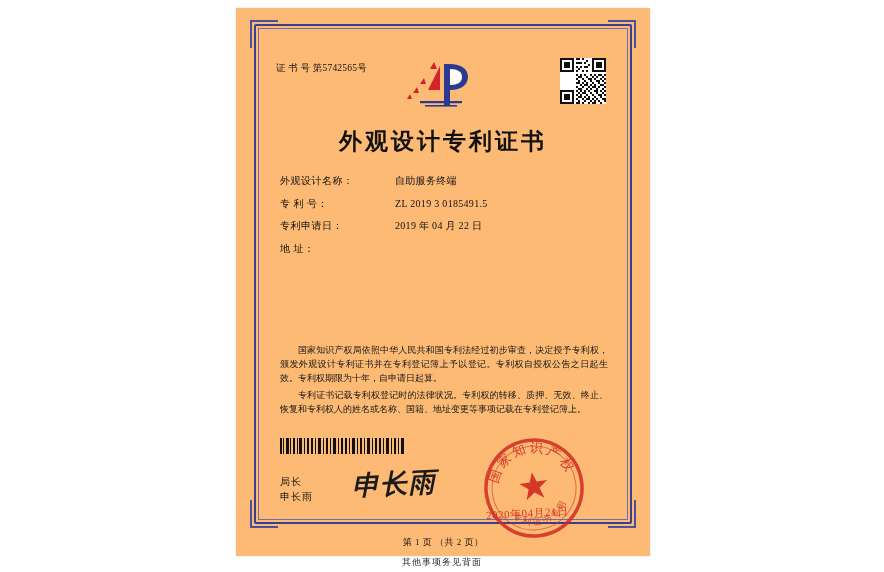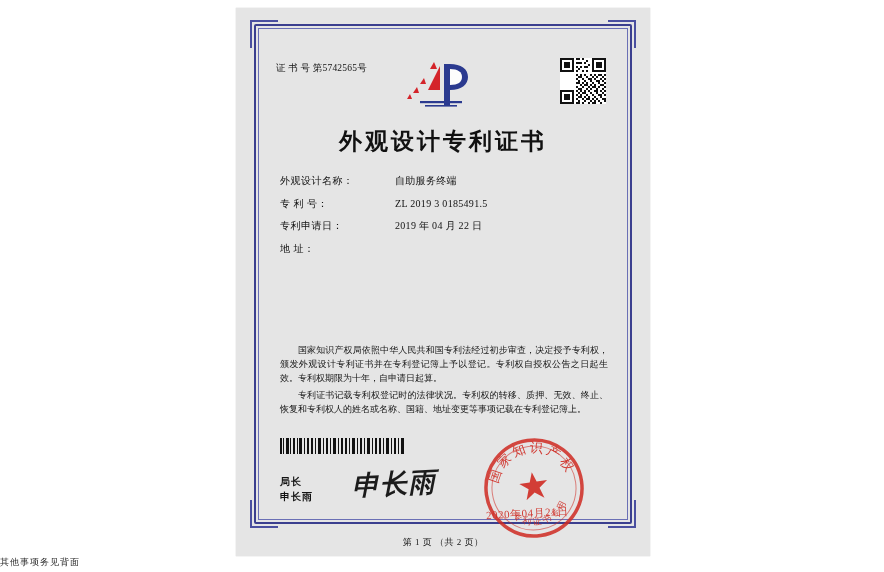--- a/index.html
+++ b/index.html
@@ -22,21 +22,21 @@
     background: #ffffff;
   }
 
   
   .sheet {
     position: absolute;
     left: 236px;
     top: 8px;
     width: 414px;
     height: 548px;
-    background: #e5e5e5;
+    background: #fdba74;
     box-shadow: 0 0 1px rgba(0,0,0,0.25);
   }
 
   
   .border-outer {
     position: absolute;
     left: 18px;
     top: 16px;
     right: 18px;
     bottom: 32px;
@@ -166,21 +166,20 @@
 
   
   .sig-label {
     position: absolute;
     left: 44px;
     top: 466px;
     font-size: 10px;
     line-height: 1.5;
     letter-spacing: 1px;
     color: #141414;
-    font-weight: bold;
   }
   .sig-script {
     position: absolute;
     left: 116px;
     top: 458px;
     font-family: "Liberation Serif", serif;
     font-size: 27px;
     font-style: italic;
     font-weight: bold;
     letter-spacing: 1px;
@@ -217,20 +216,21 @@
     text-align: center;
     font-size: 9px;
     color: #161616;
     letter-spacing: 0.5px;
   }
   .bottom-note {
     position: absolute;
     left: 0;
     right: 0;
     top: 556px;
+    text-align: center;
     font-size: 9px;
     color: #2a2a2a;
     letter-spacing: 1px;
   }
 </style>
 </head>
 <body>
 
 <div id="page">
 

